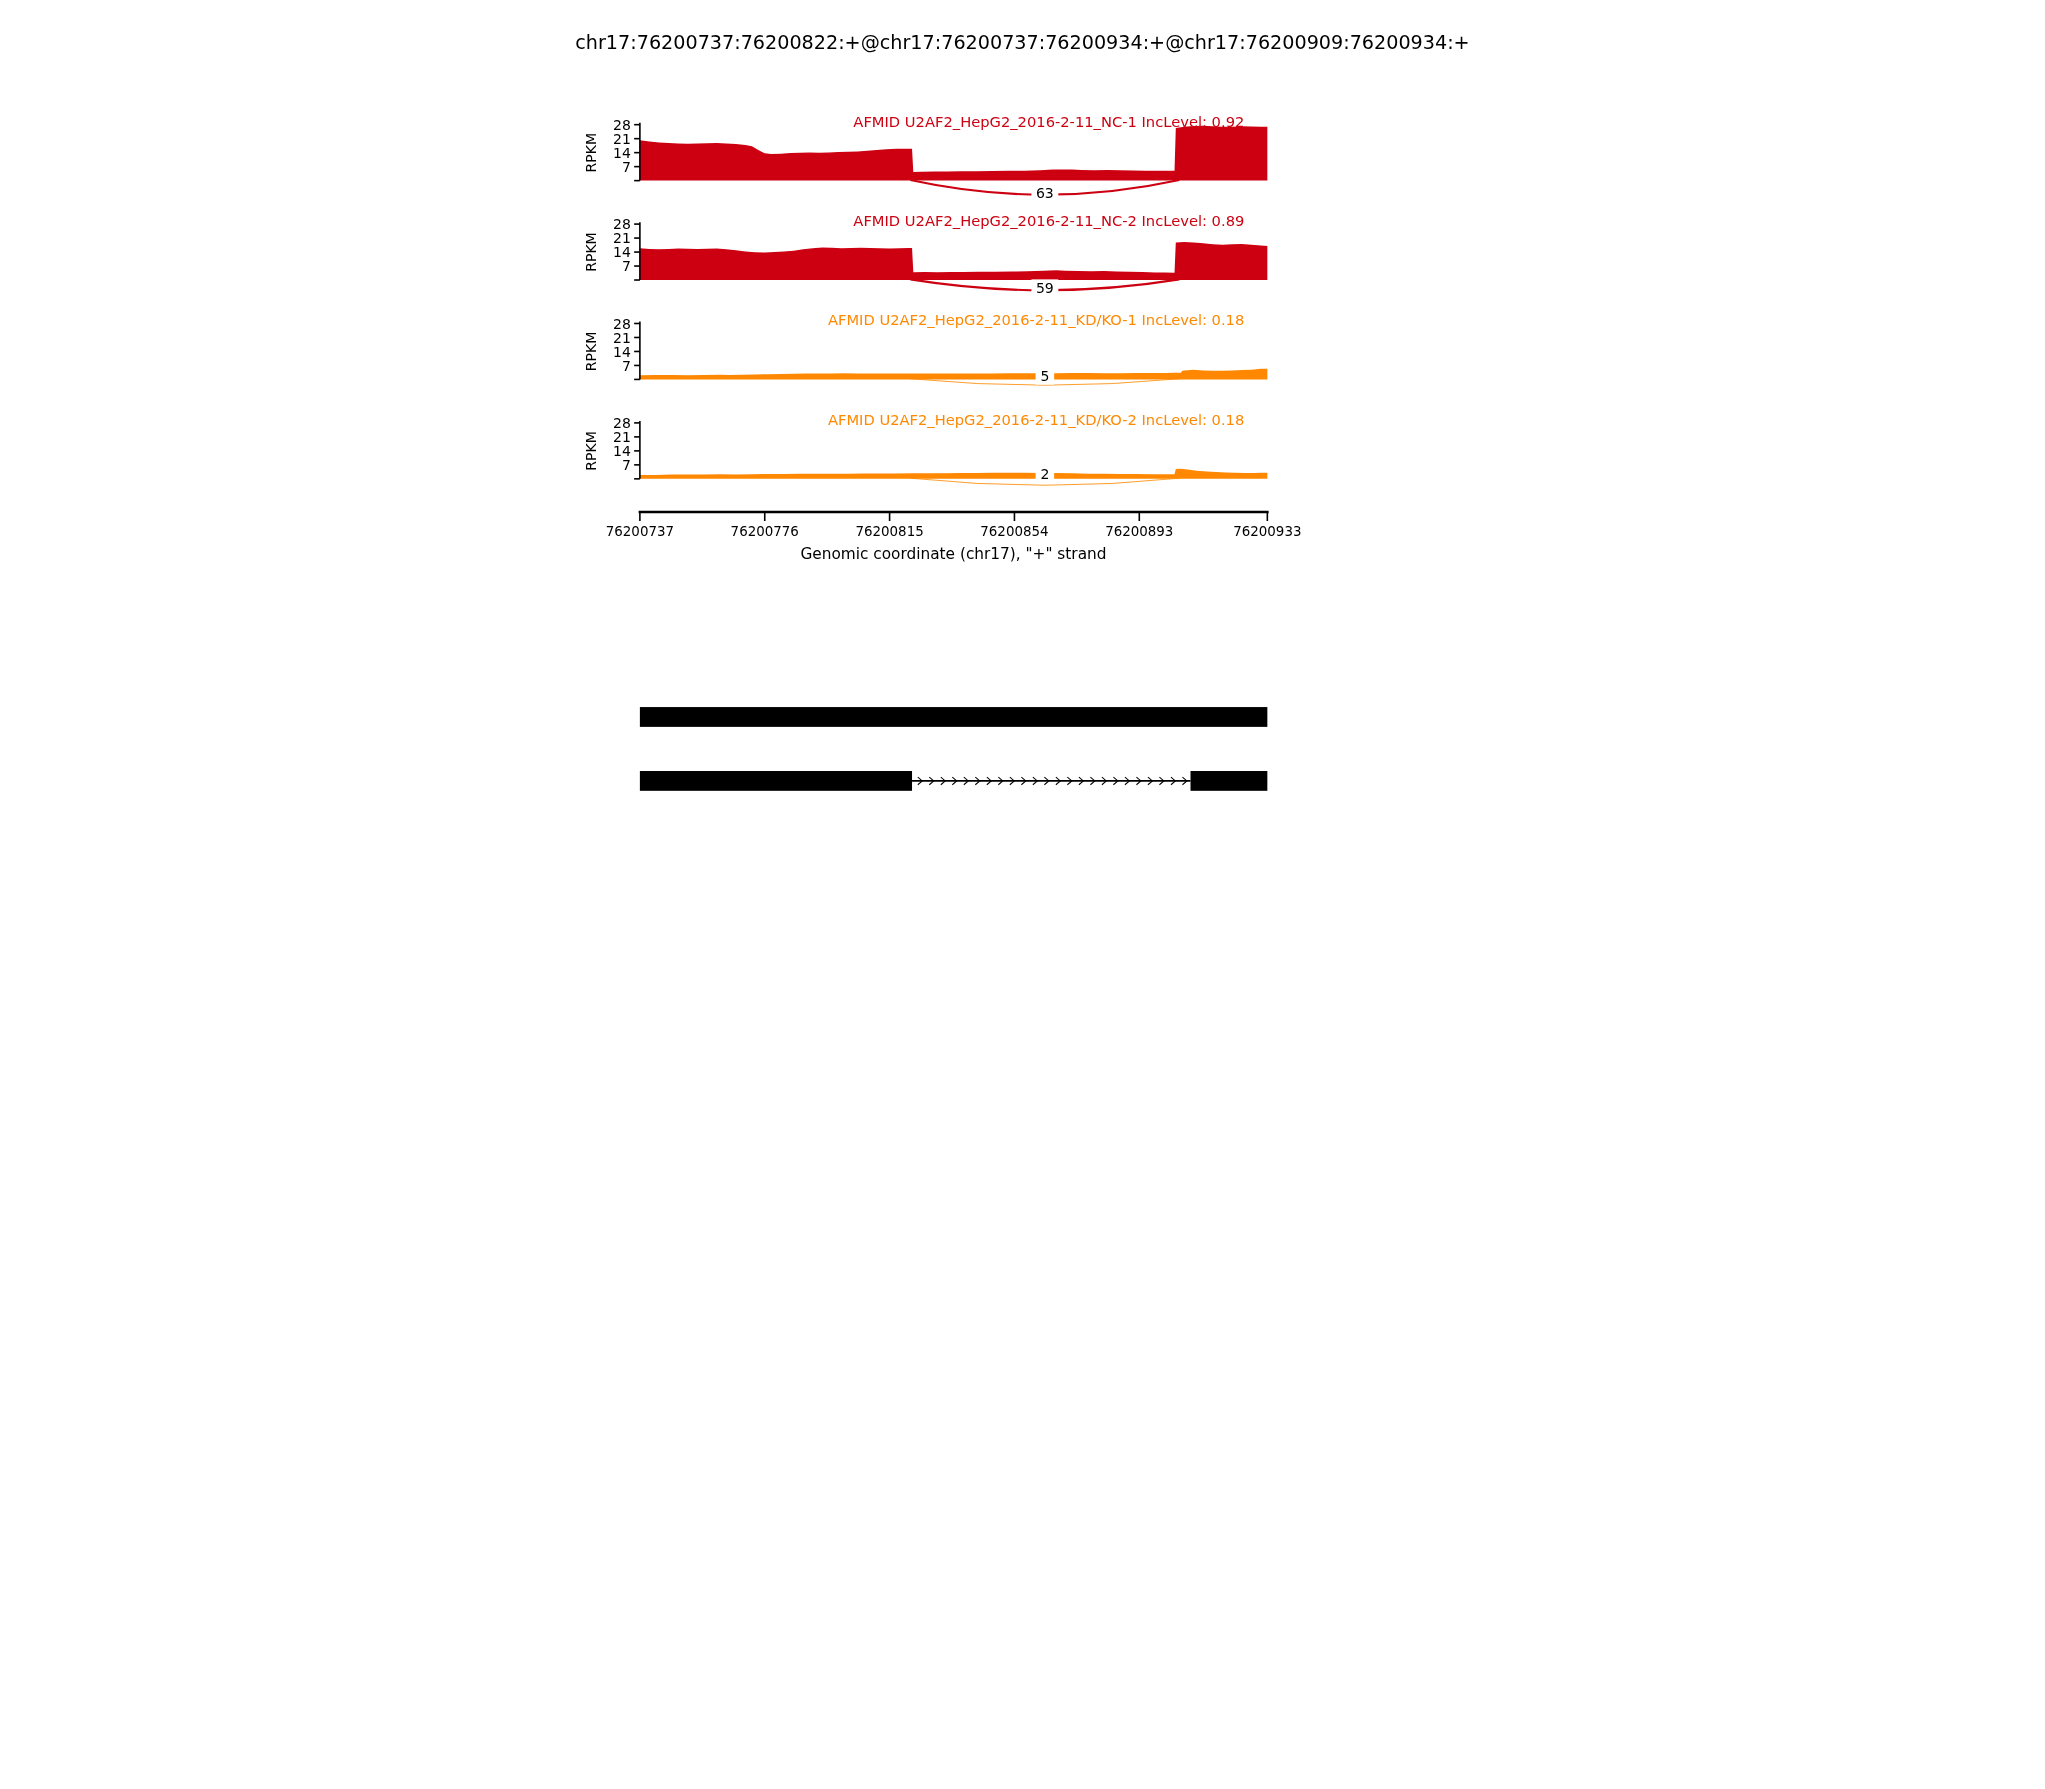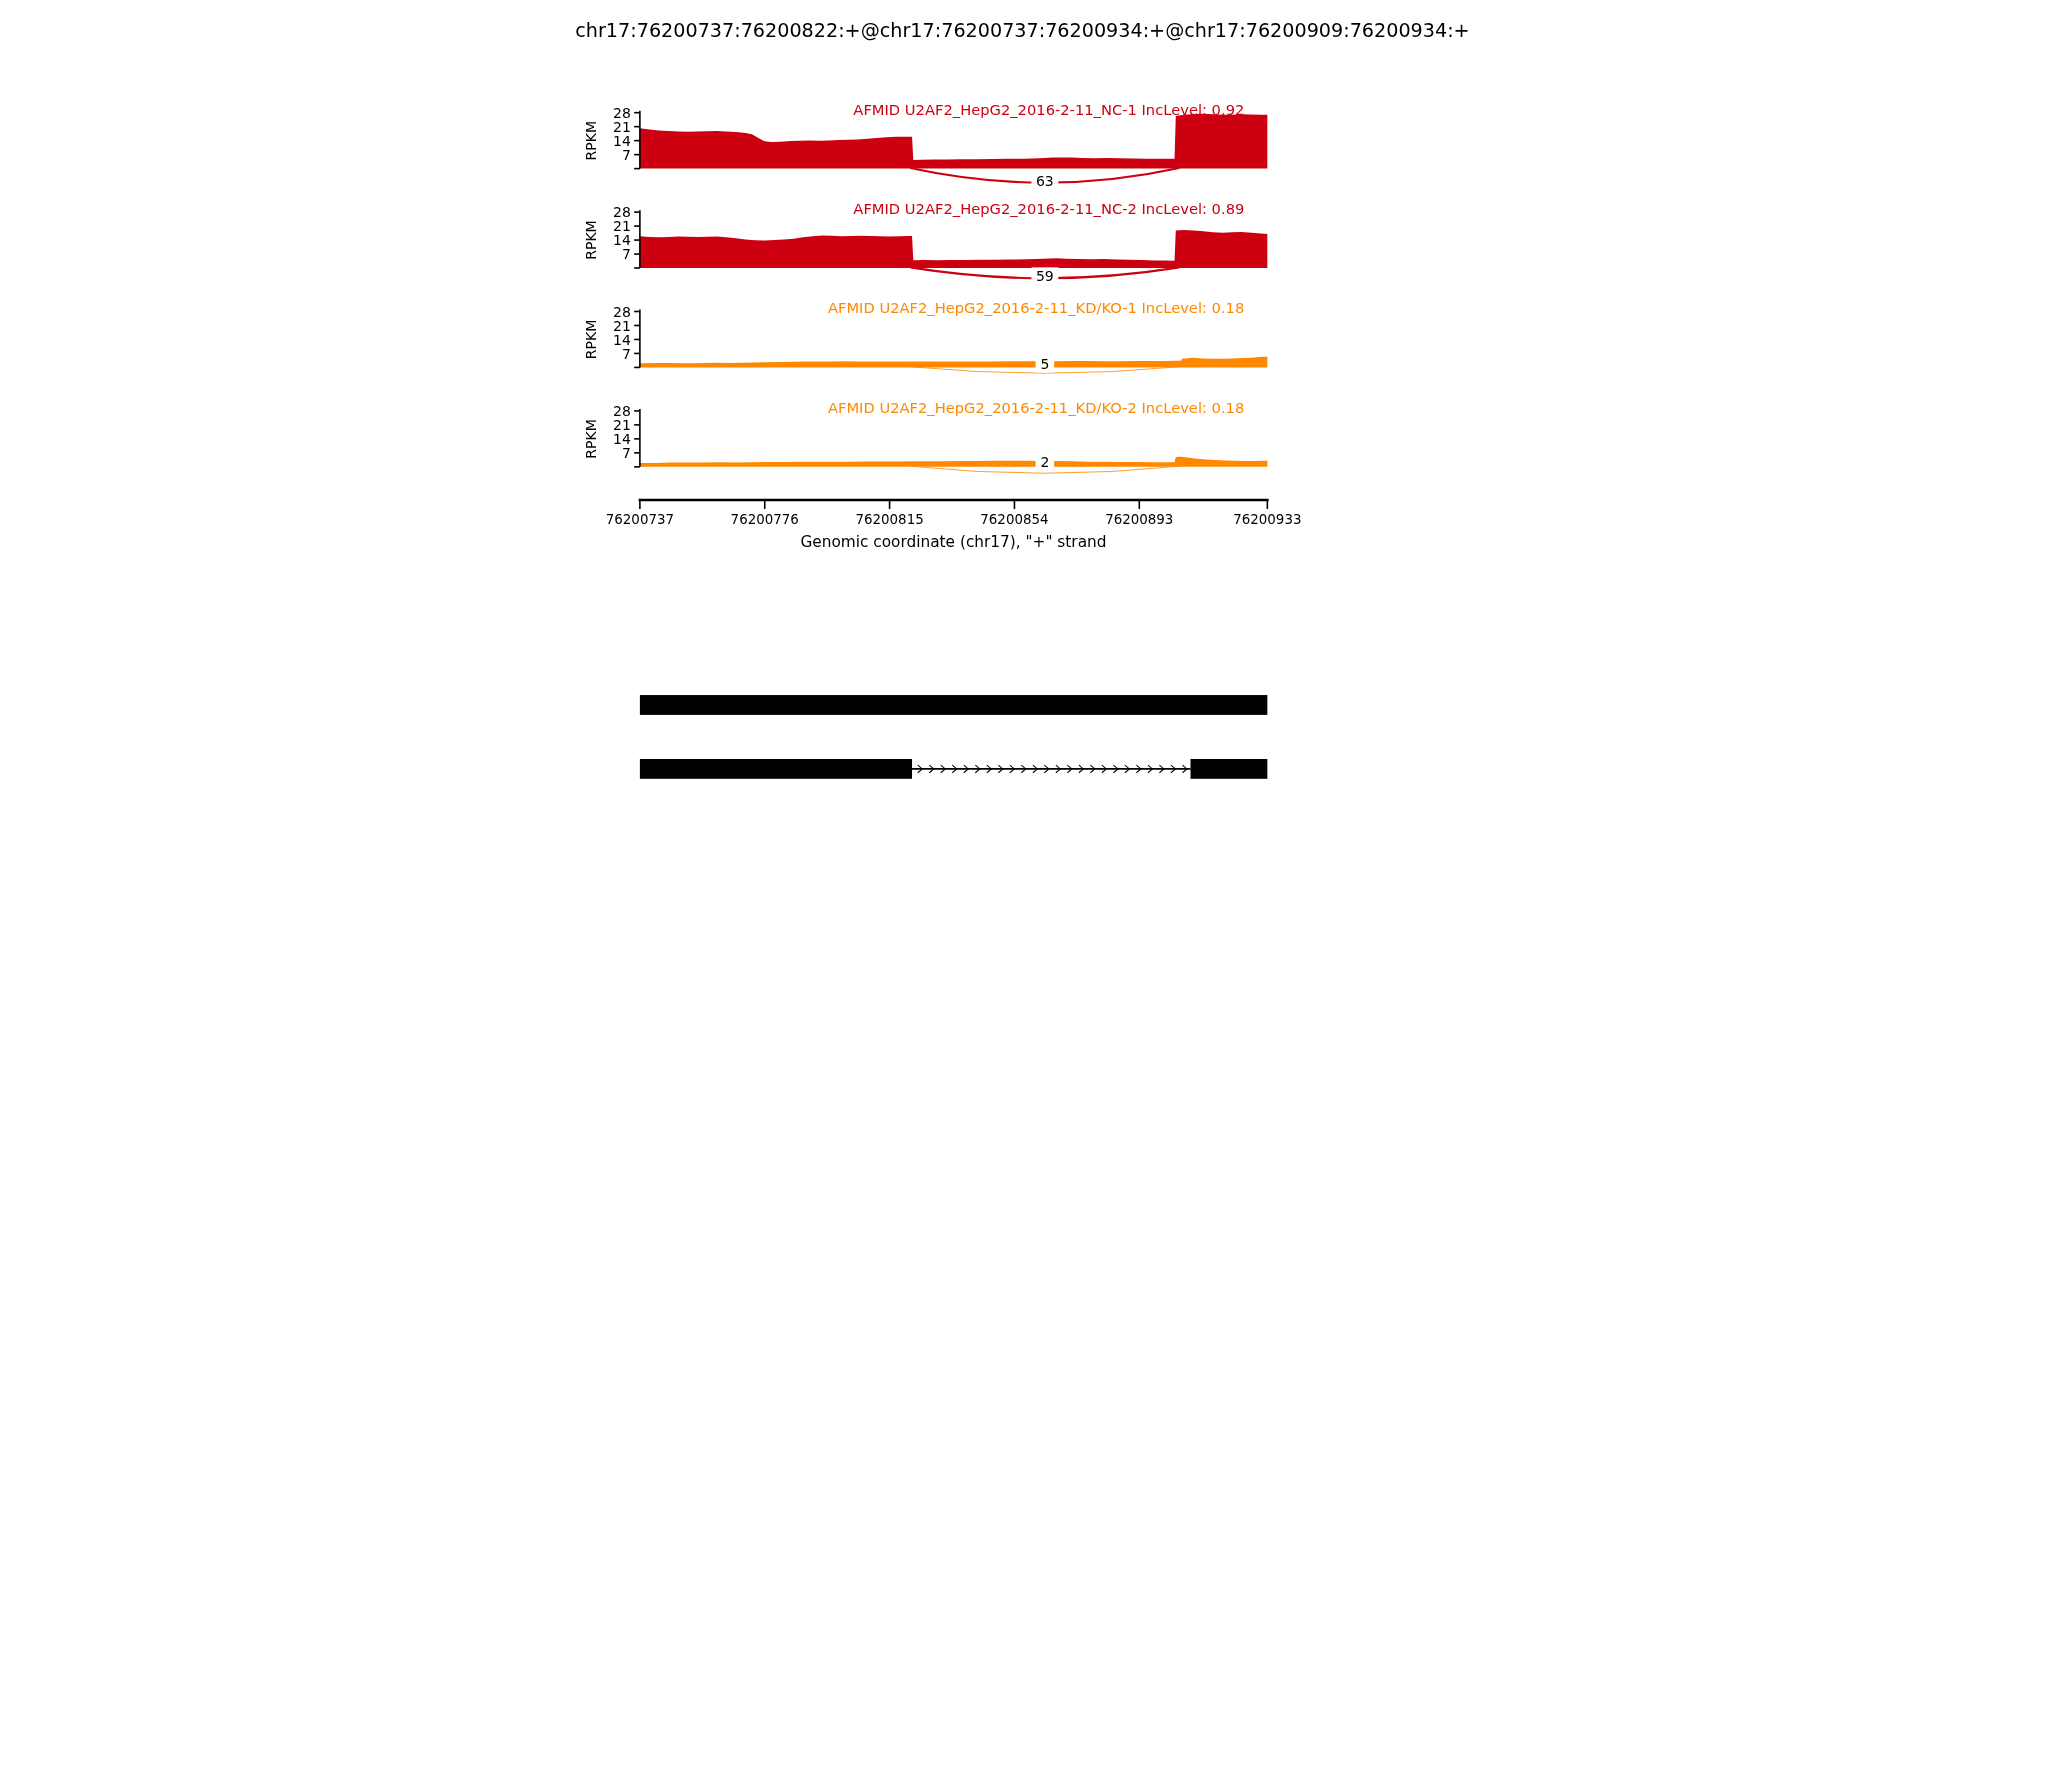--- a/index.html
+++ b/index.html
@@ -1,17 +1,17 @@
 <!DOCTYPE html>
 <html style="font-size:10.2px"><head>
 <meta charset="utf-8">
 <style>
   html,body{margin:0;padding:0;background:#ffffff;}
   body{font-family:"DejaVu Sans","Liberation Sans",sans-serif;}
-  .figure{position:relative;width:1023px;height:895px;background:#ffffff;margin:4px auto;}
+  .figure{position:relative;width:1023px;height:895px;background:#ffffff;margin:16px auto;}
   svg{display:block;}
   text{font-family:"DejaVu Sans","Liberation Sans",sans-serif;}
 </style>
 </head>
 <body>
 
 <div class="figure">
   <svg id="plot" width="1023" height="895" viewBox="0 0 1600 1400">
     <rect x="0" y="0" width="1600" height="1400" fill="#ffffff"></rect>
     <text id="fig-title" x="800" y="52" font-size="30" fill="#000000" text-anchor="middle">chr17:76200737:76200822:+@chr17:76200737:76200934:+@chr17:76200909:76200934:+</text>

